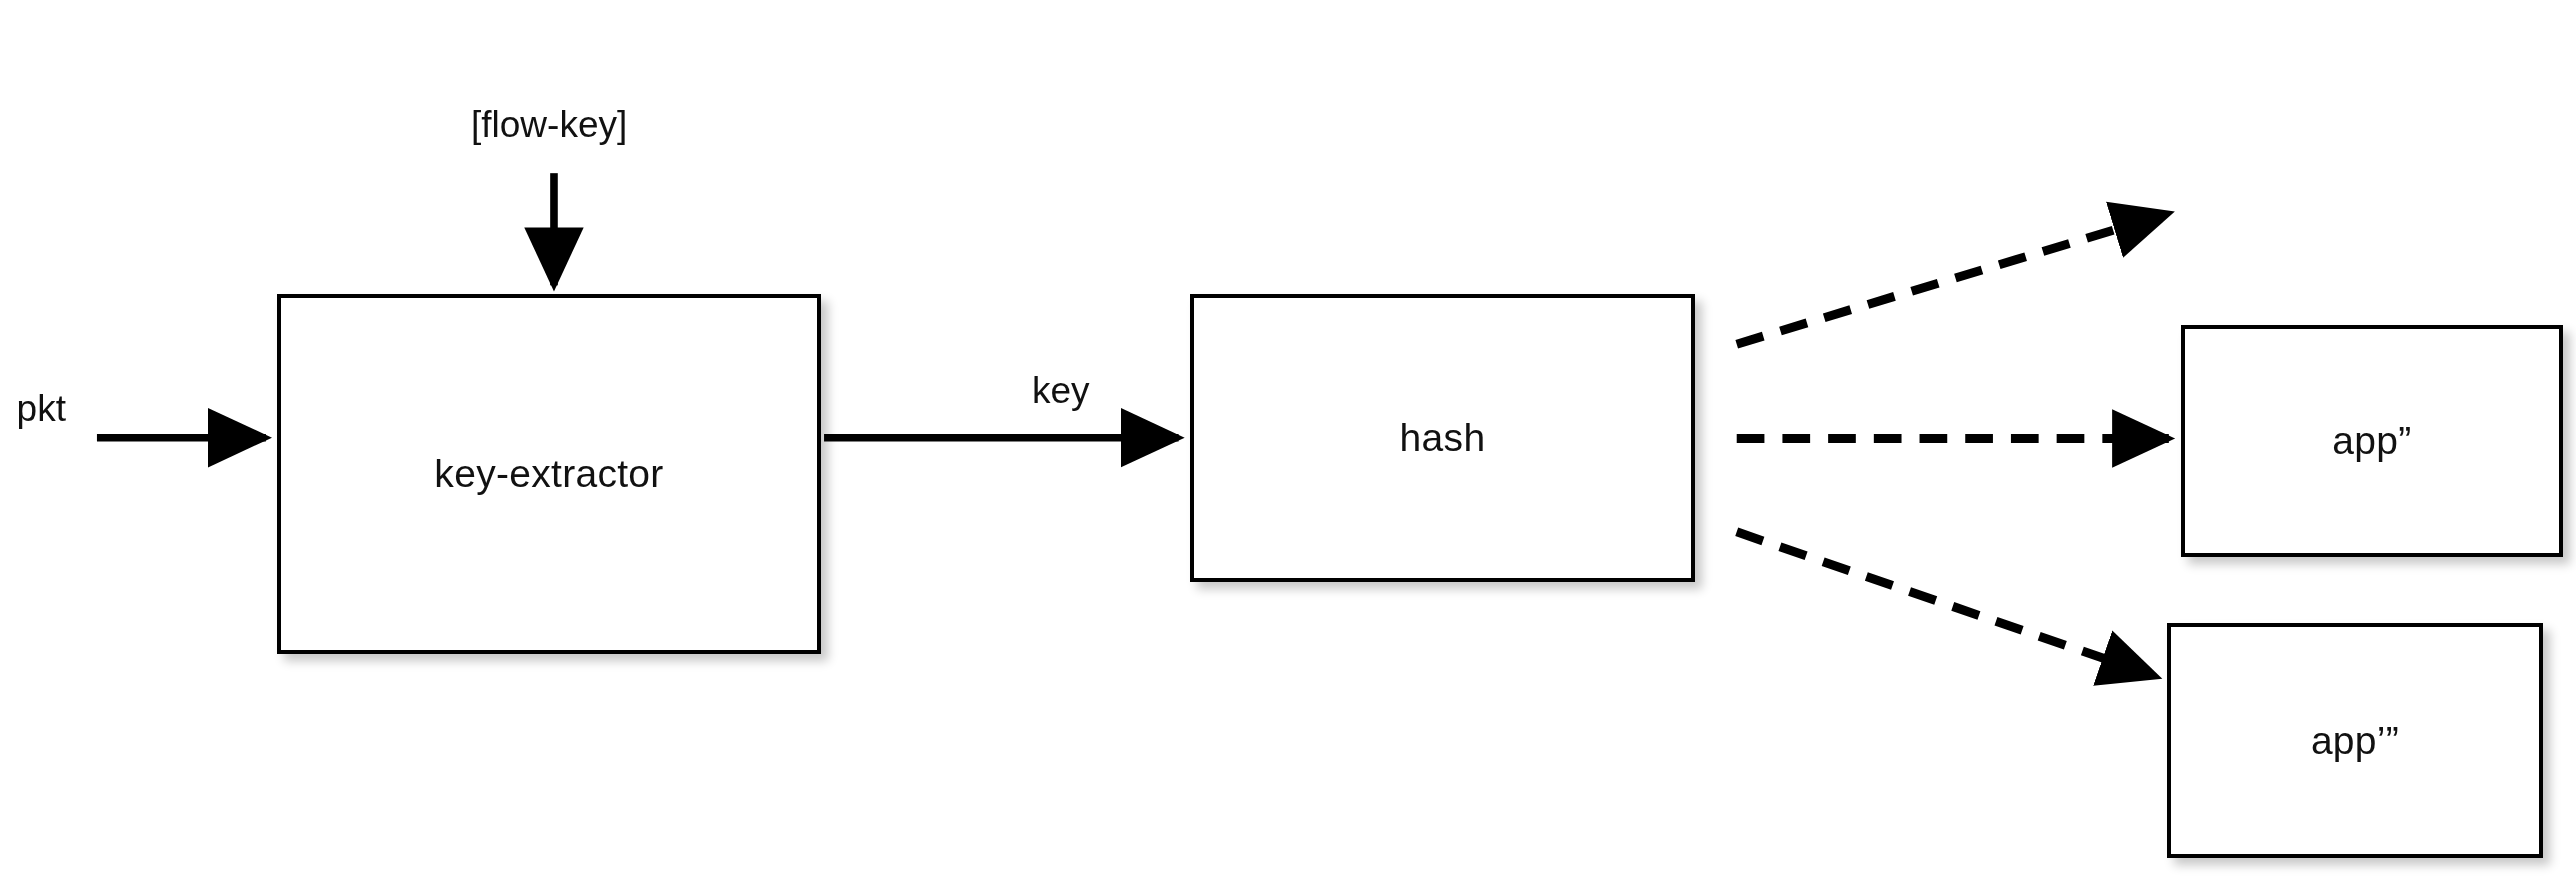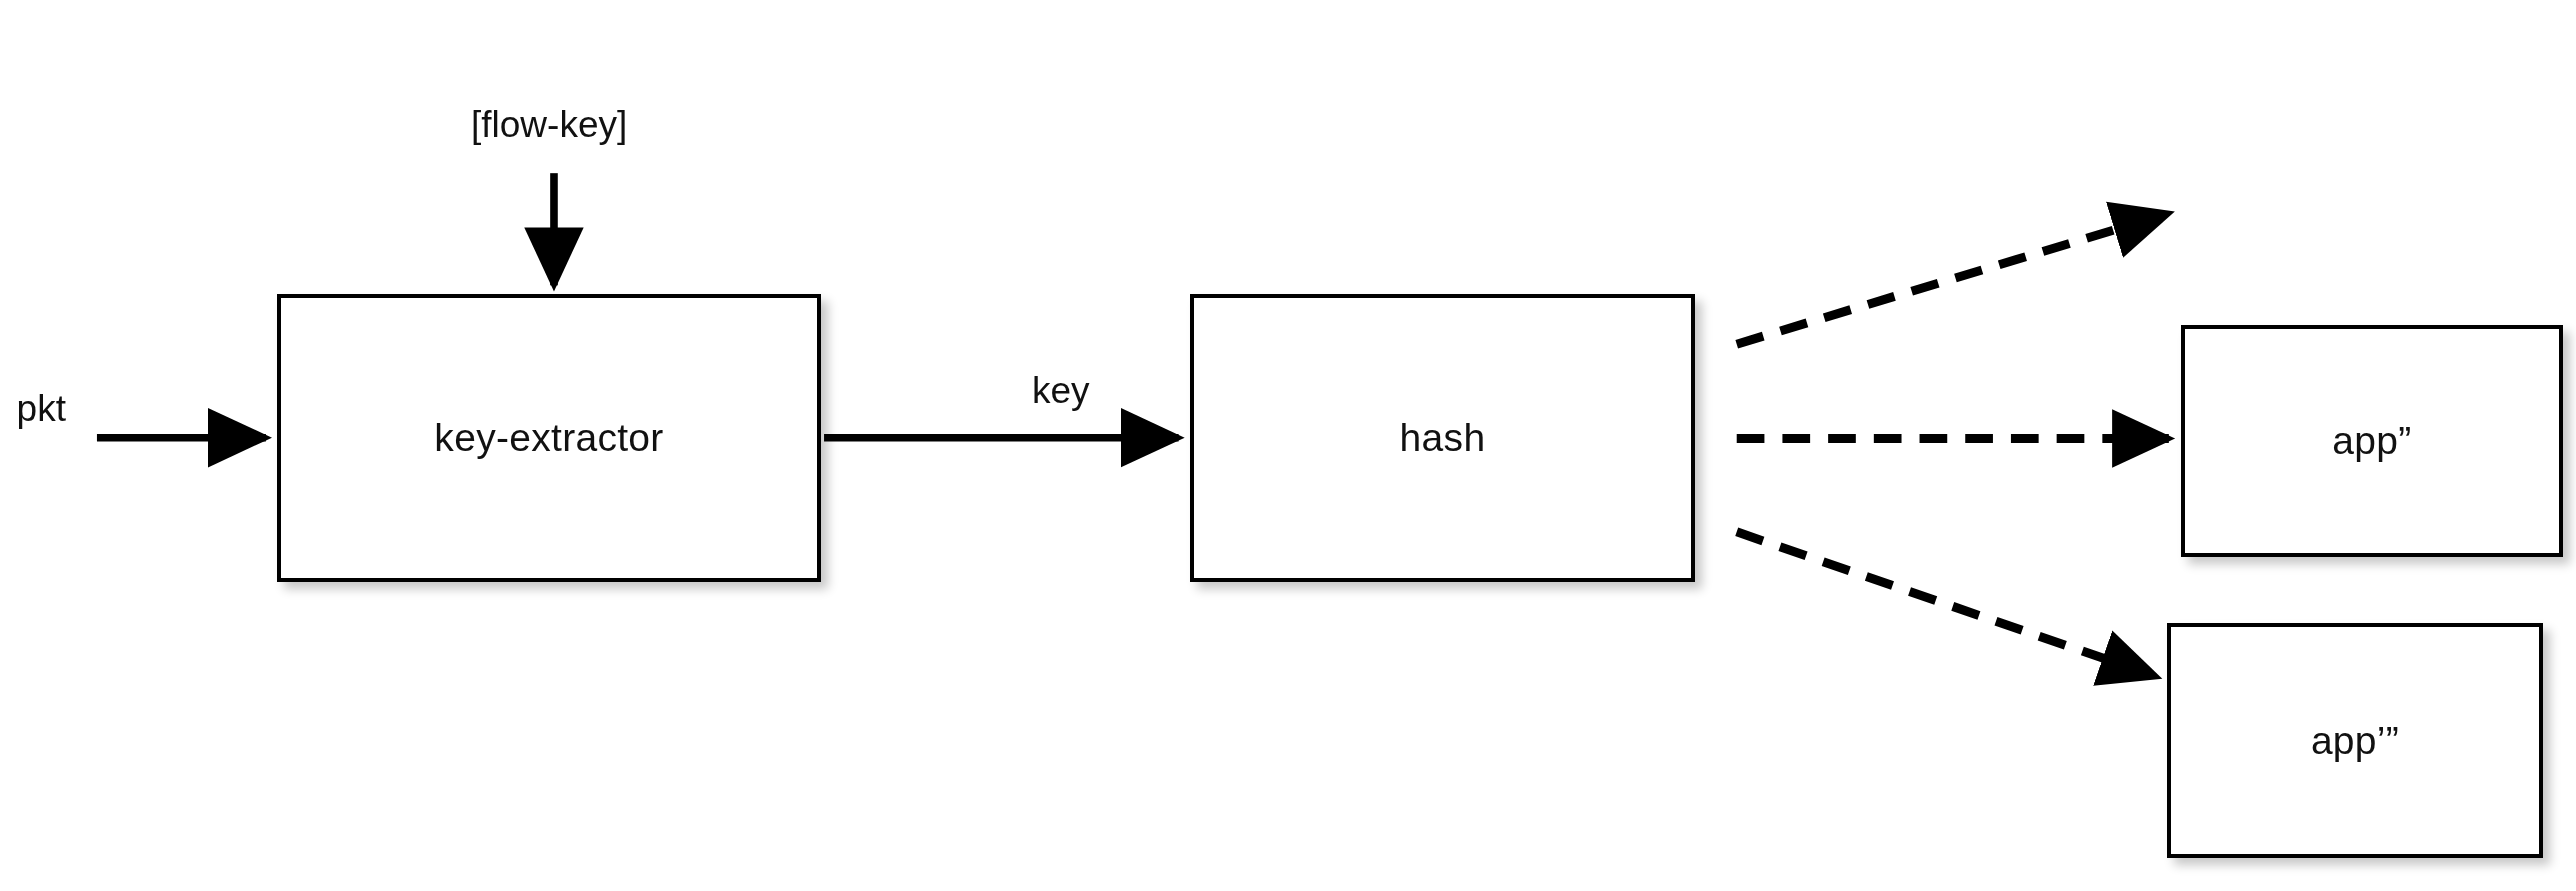--- a/index.html
+++ b/index.html
@@ -69,21 +69,21 @@
 
     <line x1="1190" y1="632" x2="1702" y2="632" stroke="#000000" stroke-width="11" marker-end="url(#arrowSolid)"></line>
 
     <line x1="2508" y1="497" x2="3132" y2="308" stroke="#000000" stroke-width="13" stroke-dasharray="40 26" marker-end="url(#arrowDashed)"></line>
 
     <line x1="2508" y1="633" x2="3132" y2="633" stroke="#000000" stroke-width="13" stroke-dasharray="40 26" marker-end="url(#arrowDashed)"></line>
 
     <line x1="2508" y1="768" x2="3114" y2="977" stroke="#000000" stroke-width="13" stroke-dasharray="40 26" marker-end="url(#arrowDashed)"></line>
   </svg>
 
-  <div class="box" style="left:277px; top:294px; width:544px; height:288px;">
+  <div class="box" style="left:277px; top:294px; width:544px; height:360px;">
     <span class="box-label">key-extractor</span>
   </div>
 
   <div class="box" style="left:1190px; top:294px; width:505px; height:288px;">
     <span class="box-label">hash</span>
   </div>
 
 
   <div class="box" style="left:2181px; top:325px; width:382px; height:232px;">
     <span class="box-label">app”</span>

